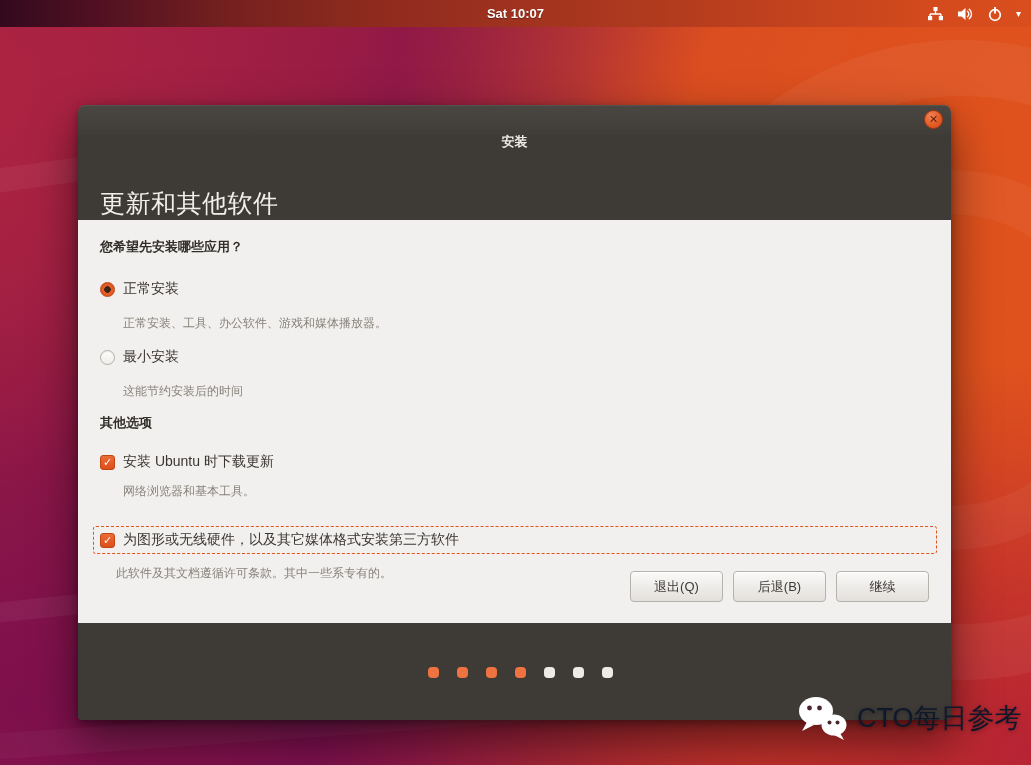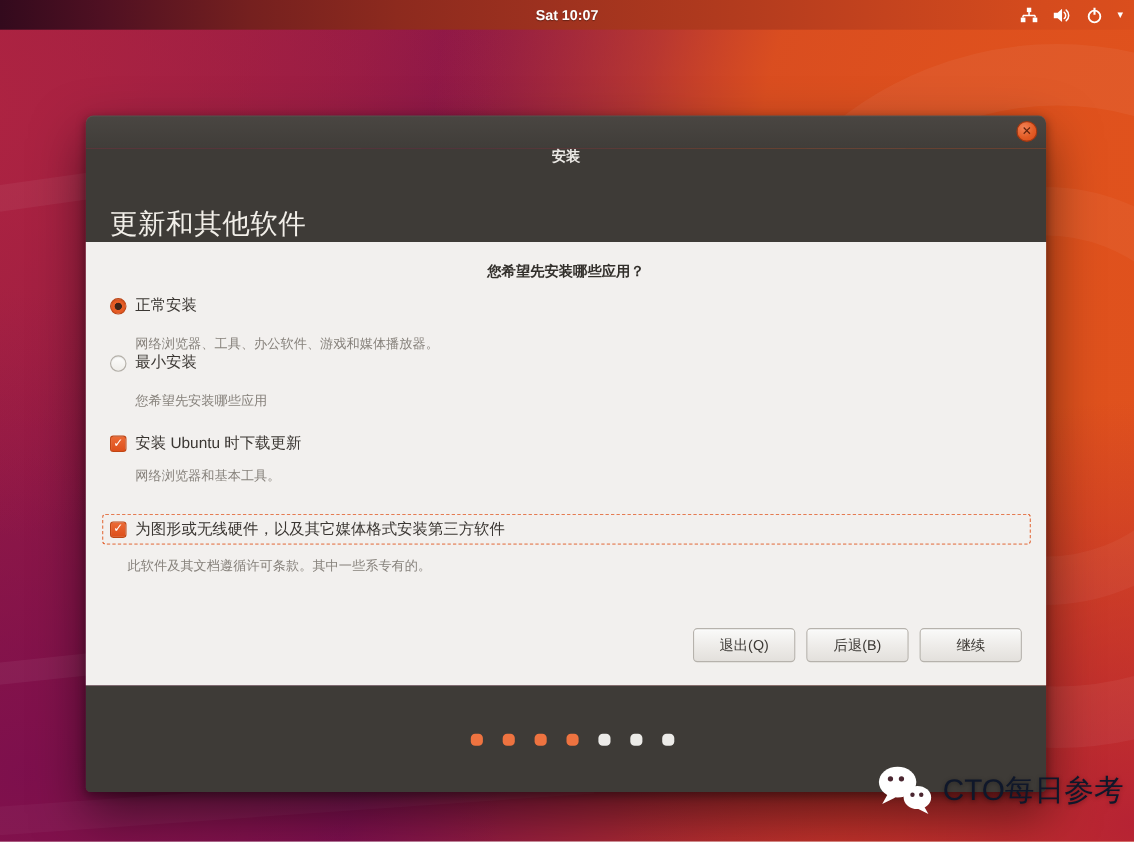--- a/index.html
+++ b/index.html
@@ -55,21 +55,21 @@
     display:flex; align-items:center; justify-content:center; cursor:default;
   }
   .header {
     height:85px; background:#3e3b37; display:flex; align-items:flex-end; padding-left:22px;
   }
   .page-title { color:#f2efe9; font-size:25px; font-weight:normal; letter-spacing:.5px; }
 
   .content {
     height:403px; background:#f2f0ee; padding:18px 22px 0 22px; position:relative;
   }
-  .q-title, .sec-title { font-size:13px; font-weight:bold; color:#322f2b;text-align:center; }
+  .q-title, .sec-title { font-size:13px; font-weight:bold; color:#322f2b; }
   .opt-row { display:flex; align-items:center; gap:8px; }
   .opt-label { font-size:14px; color:#3a3632; }
   .opt-desc { font-size:12px; color:#87827c; margin-left:23px; }
 
   .radio {
     width:15px; height:15px; border-radius:50%; flex:0 0 auto;
     background:linear-gradient(#fdfdfc,#efede9); border:1px solid #b3afa8;
     box-shadow:inset 0 1px 1px rgba(0,0,0,.08);
   }
   .radio.selected {
@@ -79,21 +79,21 @@
   .checkbox {
     width:15px; height:15px; border-radius:3px; flex:0 0 auto;
     background:linear-gradient(#ec6a35,#dd4f1b); border:1px solid #c04513;
     color:#fff; font-size:11px; font-weight:bold; line-height:13px; text-align:center;
   }
   .focus-row {
     border:1px dashed #e0541c; border-radius:3px; padding:4px 6px;
     margin-left:-7px; width:844px;
   }
 
-  .mt-15 { margin-top:13px; } .mt-17 { margin-top:17px; } .mt-16 { }
+  .mt-15 { margin-top:24px; } .mt-17 { margin-top:17px; } .mt-16 { margin-top:16px; }
   .mt-14 { margin-top:14px; } .mt-21 { margin-top:21px; } .mt-12 { margin-top:12px; }
   .mt-26 { margin-top:26px; } .mt-11 { margin-top:11px;margin-left:16px; }
 
   .btn-row {
     position:absolute; right:22px; bottom:21px; display:flex; gap:10px;justify-content:flex-end;
   }
   .btn {
     min-width:93px; height:31px; padding:0 16px;
     background:linear-gradient(180deg,#fafaf9 0%, #edebe8 55%, #e3e0dc 100%);
     border:1px solid #b6b2ac; border-radius:4px;
@@ -160,28 +160,29 @@
   </div>
 
   <div class="content">
 
     <div class="q-title">您希望先安装哪些应用？</div>
 
     <div class="opt-row mt-15">
       <span class="radio selected"></span>
       <span class="opt-label">正常安装</span>
     </div>
-    <div class="opt-desc mt-17">网络浏览器、工具、办公软件、游戏和媒体播放器。</div>
+    <div class="opt-desc mt-17">正常安装、工具、办公软件、游戏和媒体播放器。</div>
 
     <div class="opt-row mt-16">
       <span class="radio"></span>
       <span class="opt-label">最小安装</span>
     </div>
-    <div class="opt-desc mt-17">您希望先安装哪些应用</div>
-
+    <div class="opt-desc mt-17">这能节约安装后的时间</div>
+
+    <div class="sec-title mt-14">其他选项</div>
 
     <div class="opt-row mt-21">
       <span class="checkbox"><span>✓</span></span>
       <span class="opt-label">安装 Ubuntu 时下载更新</span>
     </div>
     <div class="opt-desc mt-12">网络浏览器和基本工具。</div>
 
     <div class="opt-row focus-row mt-26">
       <span class="checkbox"><span>✓</span></span>
       <span class="opt-label">为图形或无线硬件，以及其它媒体格式安装第三方软件</span>

